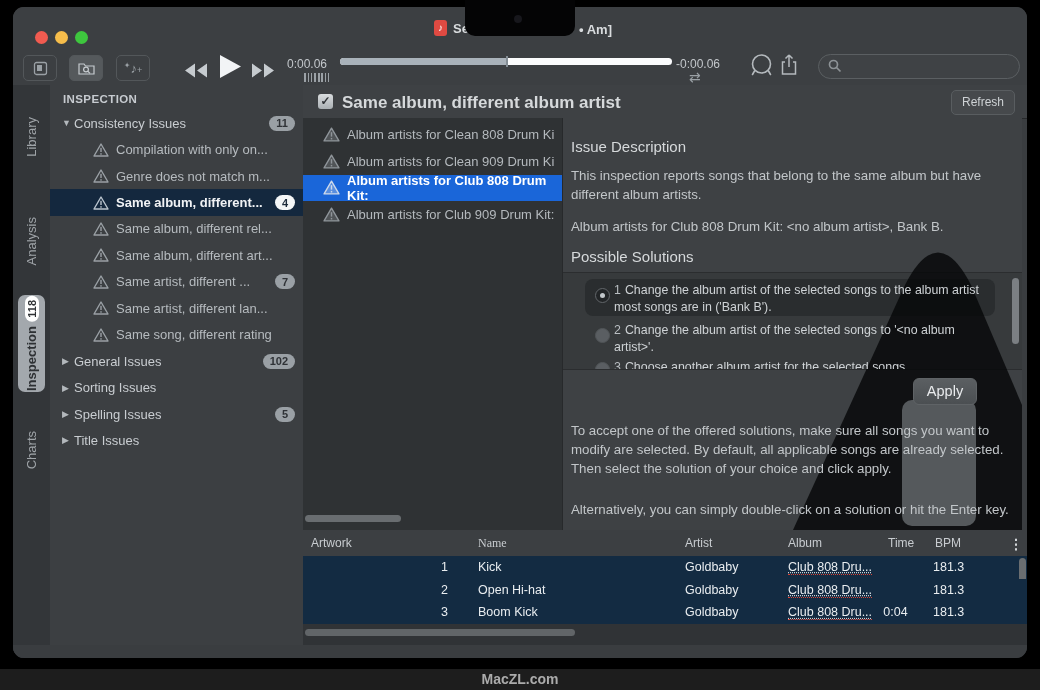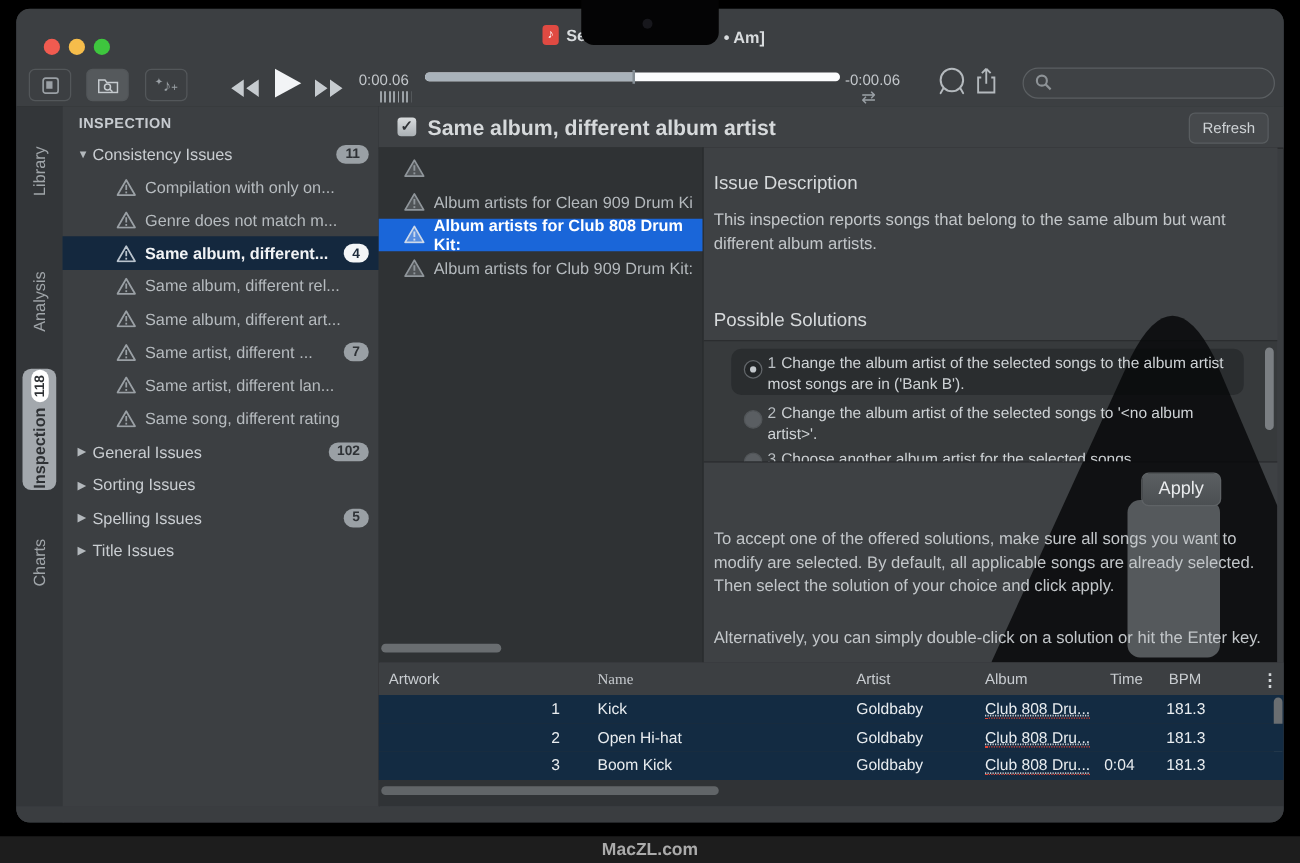--- a/index.html
+++ b/index.html
@@ -377,20 +377,21 @@
     <div class="issue-list">
       <div class="irow" style="margin-top:3px;">
         <span class="warn">
             <svg width="17" height="15" viewBox="0 0 16 14">
               <path d="M8 1 L15 13 L1 13 Z" fill="currentColor" opacity="0.35"></path>
               <path d="M8 1 L15 13 L1 13 Z" fill="none" stroke="currentColor" stroke-width="1.3" stroke-linejoin="round"></path>
               <rect x="7.3" y="4.8" width="1.4" height="4.2" fill="currentColor"></rect>
               <rect x="7.3" y="10.2" width="1.4" height="1.5" fill="currentColor"></rect>
             </svg>
           </span>
+        <span class="lbl">Album artists for Clean 808 Drum Ki</span>
       </div>
       <div class="irow">
         <span class="warn">
             <svg width="17" height="15" viewBox="0 0 16 14">
               <path d="M8 1 L15 13 L1 13 Z" fill="currentColor" opacity="0.35"></path>
               <path d="M8 1 L15 13 L1 13 Z" fill="none" stroke="currentColor" stroke-width="1.3" stroke-linejoin="round"></path>
               <rect x="7.3" y="4.8" width="1.4" height="4.2" fill="currentColor"></rect>
               <rect x="7.3" y="10.2" width="1.4" height="1.5" fill="currentColor"></rect>
             </svg>
           </span>
@@ -421,21 +422,22 @@
       <div class="hthumb"></div>
     </div>
 
     <div class="detail">
       <svg class="mountain" viewBox="0 0 229 300" preserveAspectRatio="none">
         <path d="M 0 300 L 112 55 Q 145 -10 178 55 L 229 175 L 229 300 Z" fill="rgba(6,7,9,0.82)"></path>
       </svg>
       <div class="grayrect"></div>
 
       <div class="d-head" style="top:20px;">Issue Description</div>
-      <div class="d-body" style="top:48px;">This inspection reports songs that belong to the same album but want different album artists.</div>
+      <div class="d-body" style="top:48px;">This inspection reports songs that belong to the same album but have different album artists.</div>
+      <div class="d-body" style="top:99px;">Album artists for Club 808 Drum Kit: &lt;no album artist&gt;, Bank B.</div>
       <div class="d-head" style="top:130px;">Possible Solutions</div>
 
       <div class="sol-box">
         <div class="sol1-hl"></div>
         <div class="radio sel" style="top:15px;"></div>
         <div class="sol-text" style="top:9px;"><span class="sol-num">1</span><span>Change the album artist of the selected songs to the album artist most songs are in ('Bank B').</span></div>
 
         <div class="radio unsel" style="top:55px;"></div>
         <div class="sol-text" style="top:49px;"><span class="sol-num">2</span><span>Change the album artist of the selected songs to '&lt;no album artist&gt;'.</span></div>
 

